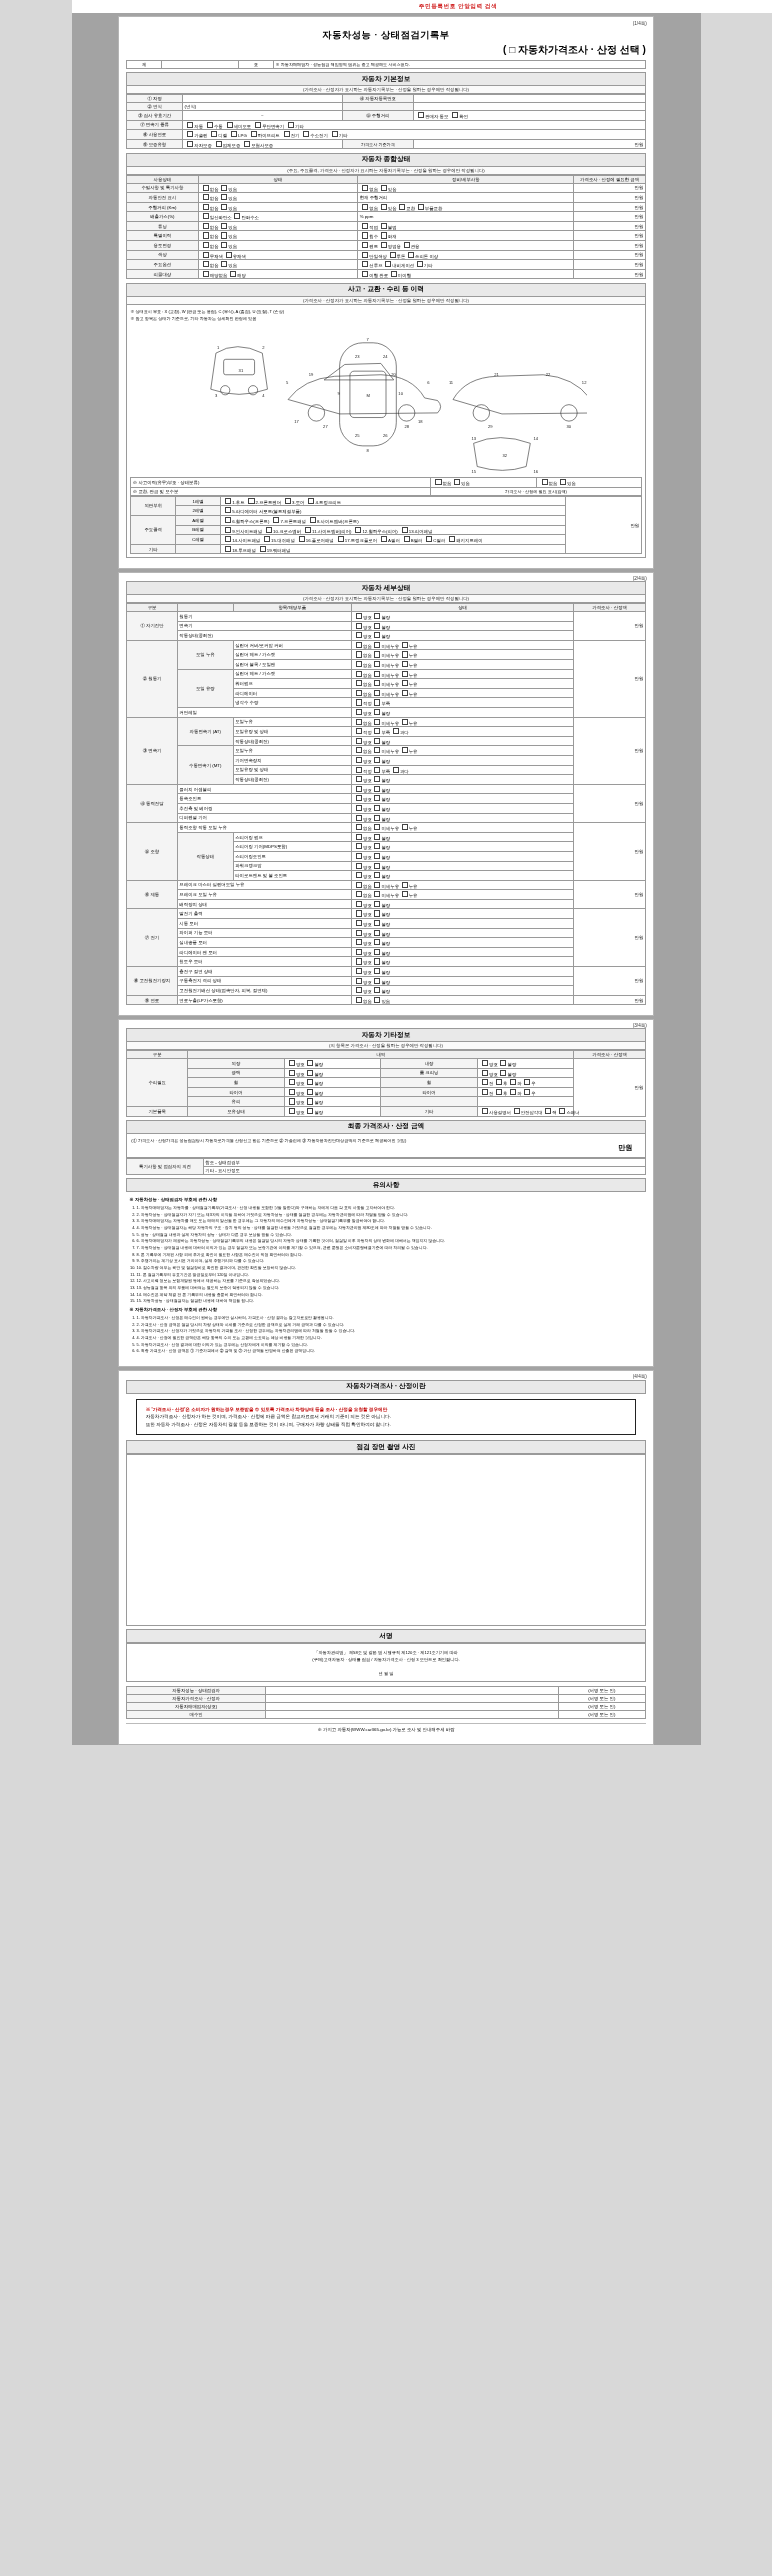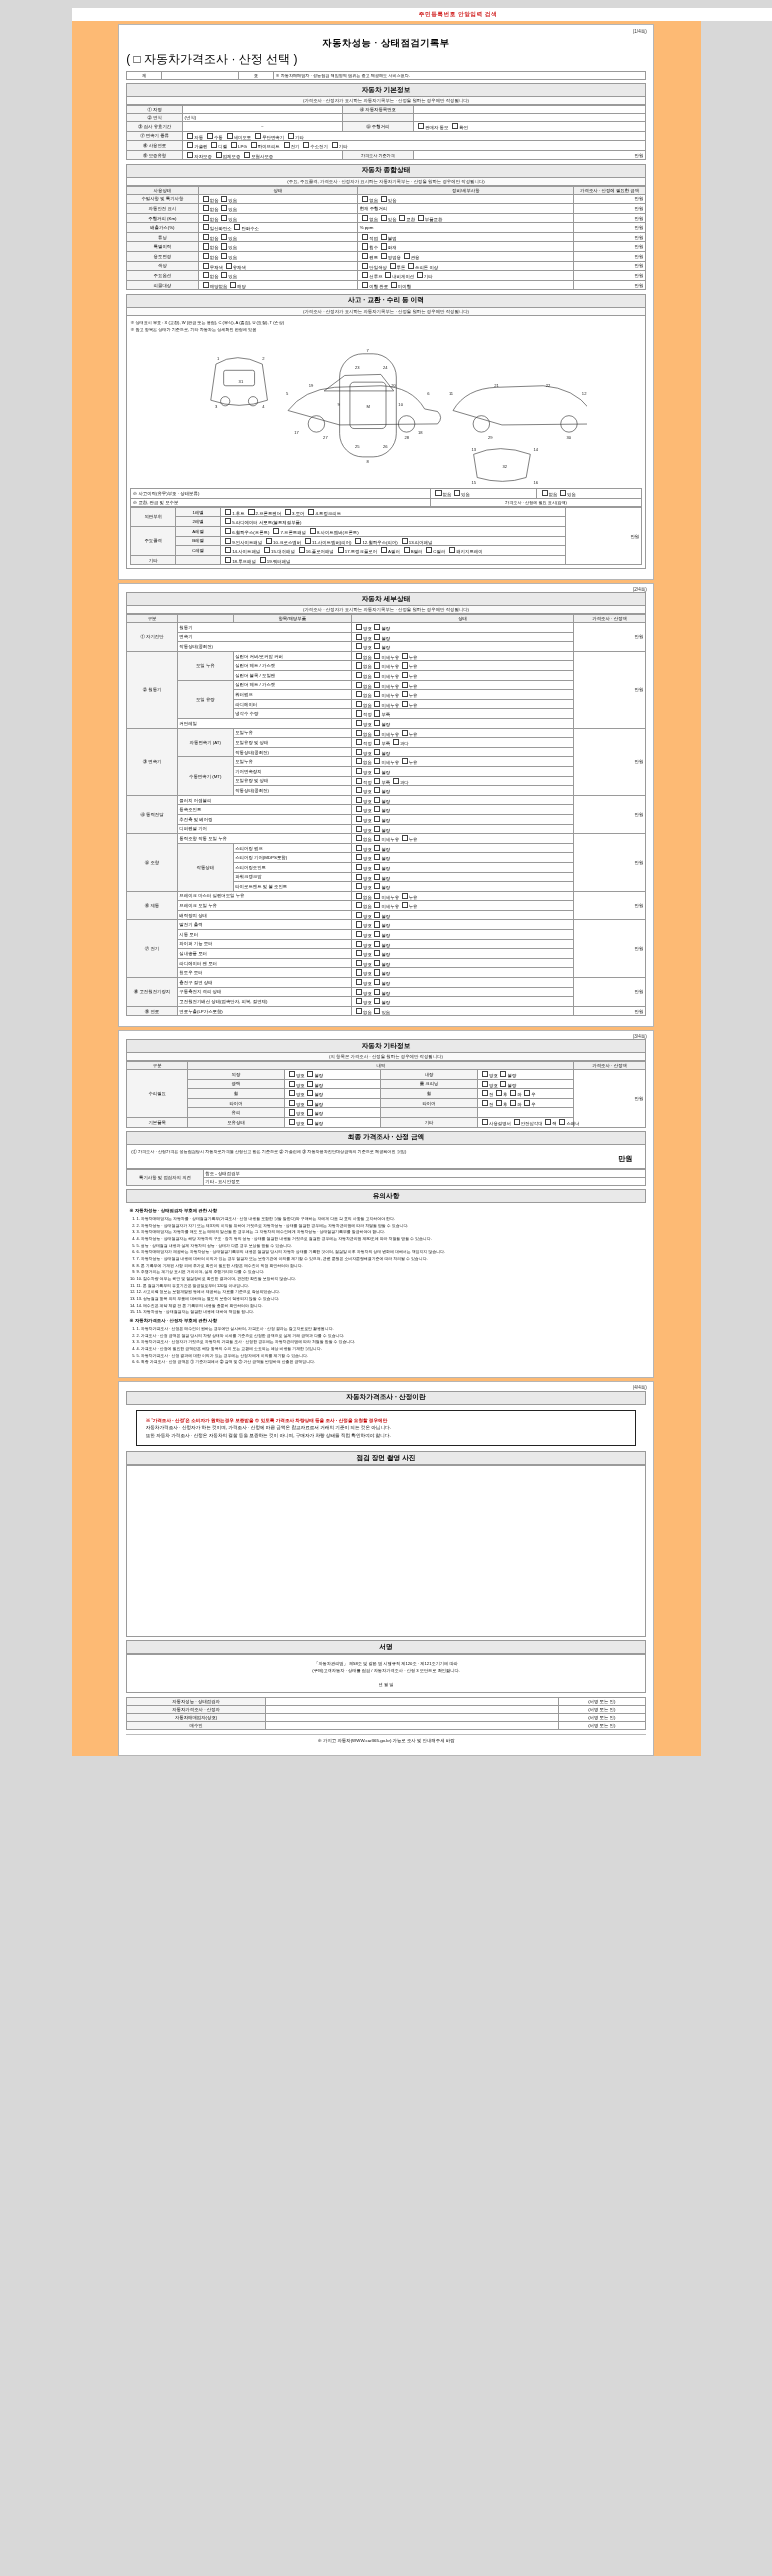--- a/index.html
+++ b/index.html
@@ -1,24 +1,24 @@
 <!DOCTYPE html>
 <html style="font-size:8.2px"><head>
 <meta charset="utf-8">
 <style>
   html,body{margin:0;padding:0;background:#d8d8d8;font-family:"Liberation Sans",sans-serif;}
-  .page-wrap{width:629px;margin:8px auto;background:#fdba74;}
+  .page-wrap{width:629px;margin:0 auto;background:#a3a3a3;}
   .topbar{width:773px;height:13.4px;background:#ffffff;display:flex;align-items:center;justify-content:center;position:relative;}
   .topbar .tl{color:#d02020;font-size:5.7px;font-weight:bold;letter-spacing:0.5px;}
   .sheet{width:536px;margin:3.1px auto;background:#ffffff;border:0.5px solid #b5b5b5;position:relative;box-sizing:border-box;padding:5.2px 7.2px 9.3px 7.2px;}
   .sheet-num{position:absolute;right:6.2px;top:3.1px;font-size:4.6px;color:#333;}
   .btn-print{position:absolute;right:31px;top:2.1px;border:0.5px solid #888;background:#f2f2f2;font-size:5.2px;padding:1px 5.2px;border-radius:1px;color:#222;}
   .pgtag{position:absolute;right:7.2px;top:2.1px;font-size:4.6px;color:#444;}
   h1.title{font-size:9.3px;text-align:center;margin:6.2px 0 1px 0;font-weight:bold;letter-spacing:0.5px;}
-  h2.subtitle{font-size:12px;text-align:left;margin:1px 0 3.1px 0;font-weight:normal;}
+  h2.subtitle{font-size:10px;text-align:right;margin:1px 0 3.1px 0;font-weight:bold;}
   .band{background:#e9e9e9;border:0.5px solid #9a9a9a;text-align:center;font-size:6.7px;font-weight:bold;padding:1.5px 0;margin:3.1px 0 0 0;}
   .note{font-size:4.4px;text-align:center;border:0.5px solid #9a9a9a;border-top:none;padding:1px 0;color:#222;background:#fafafa;}
   table.grid{width:100%;border-collapse:collapse;font-size:4.4px;table-layout:fixed;}
   table.grid th,table.grid td{border:0.5px solid #9a9a9a;padding:1px 1.5px;vertical-align:middle;}
   table.grid th{background:#efefef;font-weight:normal;text-align:center;}
   .c{text-align:center;}
   .l{text-align:left;}
   .r{text-align:right;}
   .vh{background:#f4f4f4;text-align:center;}
   .cell-chk{white-space:nowrap;}

